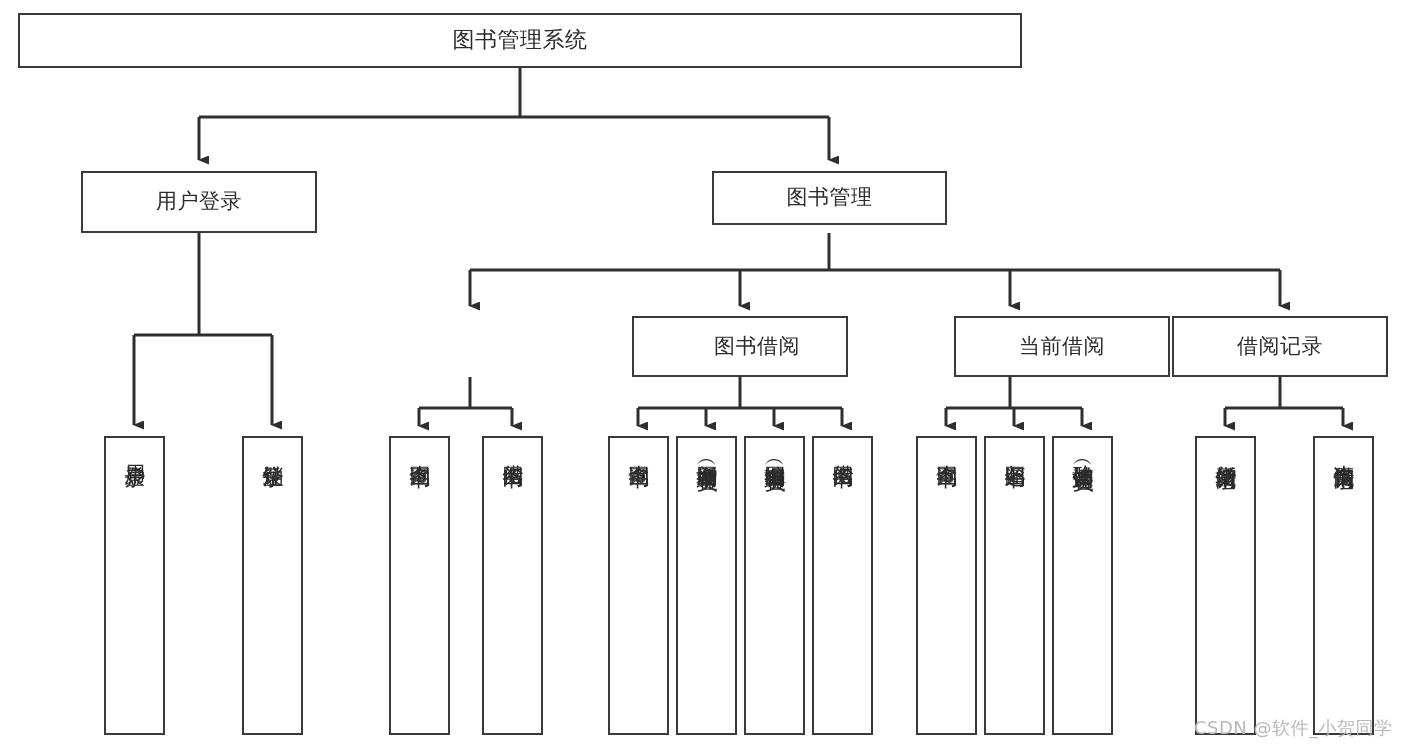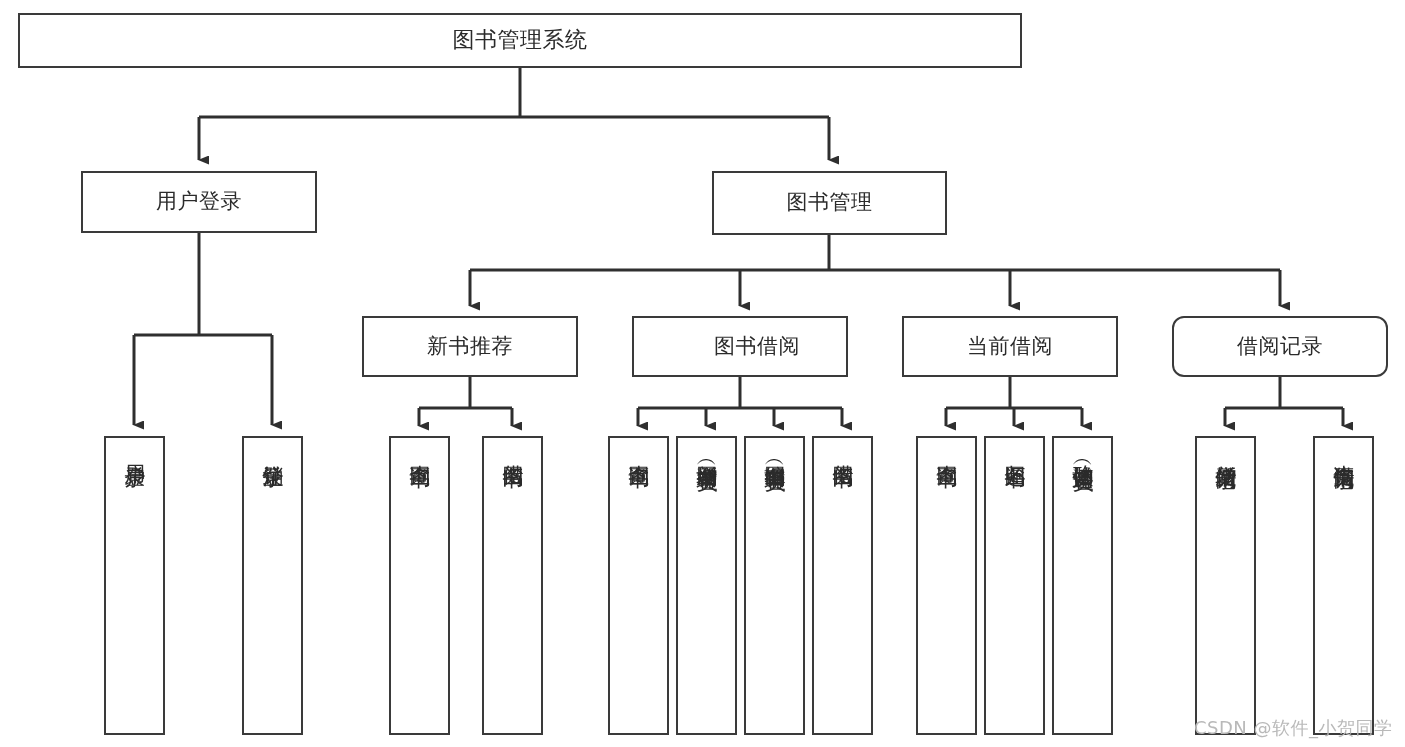--- a/index.html
+++ b/index.html
@@ -124,34 +124,31 @@
     </g>
   </svg>
 
   <div class="node horiz root" style="left:18px; top:13px; width:1004px; height:55px;">
     <span class="label">图书管理系统</span>
   </div>
 
   <div class="node horiz" style="left:81px; top:171px; width:236px; height:62px;">
     <span class="label">用户登录</span>
   </div>
-  <div class="node horiz" style="left:712px; top:171px; width:235px; height:64px;">
+  <div class="node horiz" style="left:712px; top:171px; width:235px; height:54px;">
     <span class="label">图书管理</span>
   </div>
 
-  <div class="node horiz" style="left:362px; top:316px; width:216px; height:61px;">
-    <span class="label">新书推荐</span>
-  </div>
   <div class="node horiz" style="left:632px; top:316px; width:216px; height:61px;padding-left:34px;">
     <span class="label">图书借阅</span>
   </div>
-  <div class="node horiz" style="left:902px; top:316px; width:216px; height:61px;">
+  <div class="node horiz" style="left:954px; top:316px; width:216px; height:61px;">
     <span class="label">当前借阅</span>
   </div>
-  <div class="node horiz" style="left:1172px; top:316px; width:216px; height:61px;border-radius:12px;">
+  <div class="node horiz" style="left:1172px; top:316px; width:216px; height:61px;">
     <span class="label">借阅记录</span>
   </div>
 
   <div class="node vert" style="left:104px; top:436px; width:61px; height:299px;">
     <span class="label">用户登录</span>
   </div>
   <div class="node vert" style="left:242px; top:436px; width:61px; height:299px;">
     <span class="label">注销登录</span>
   </div>
 

